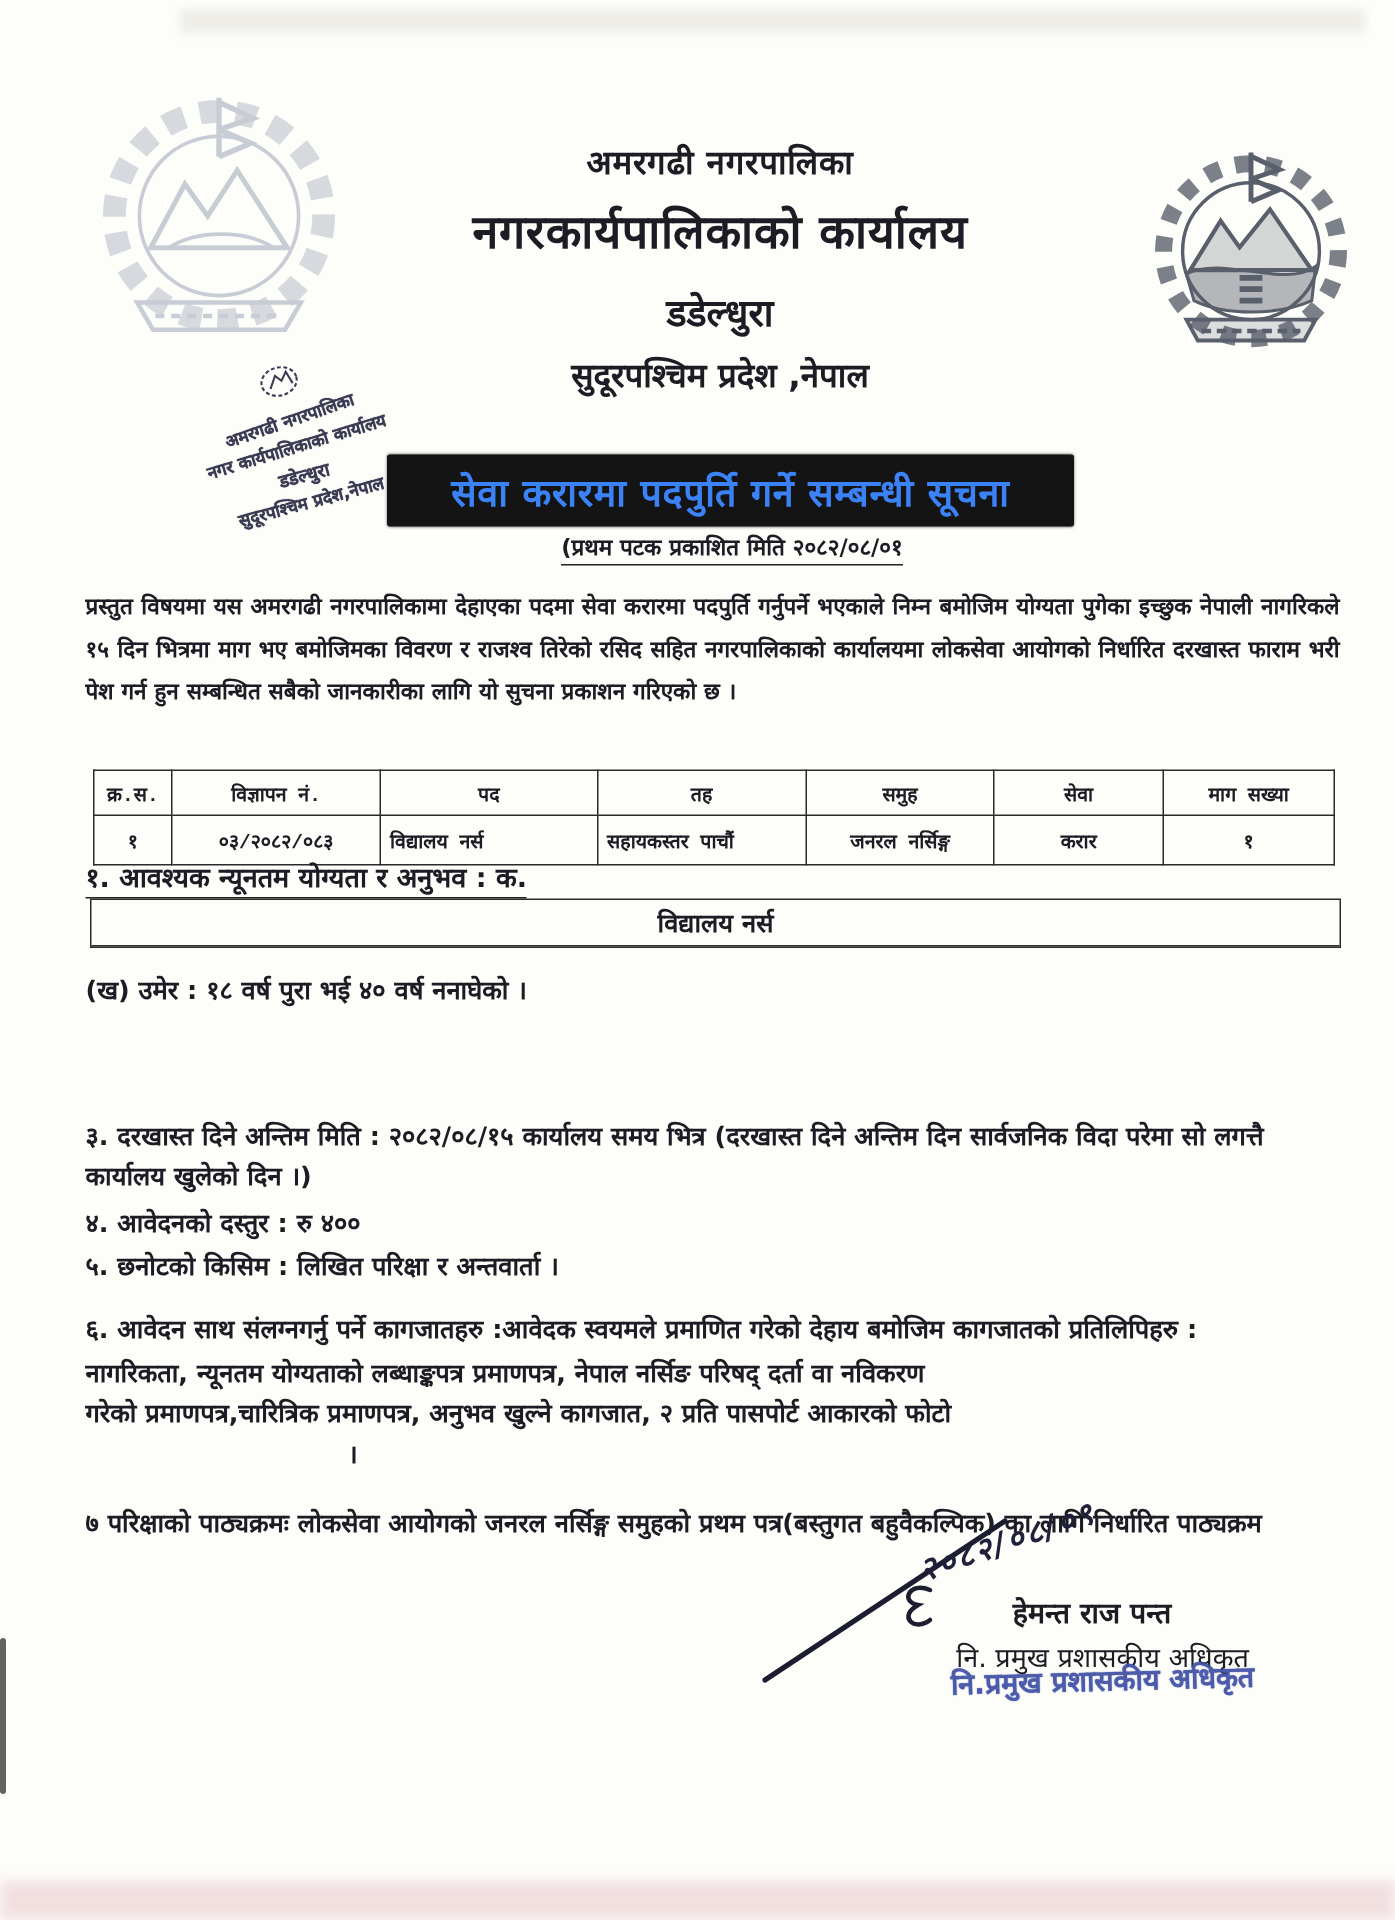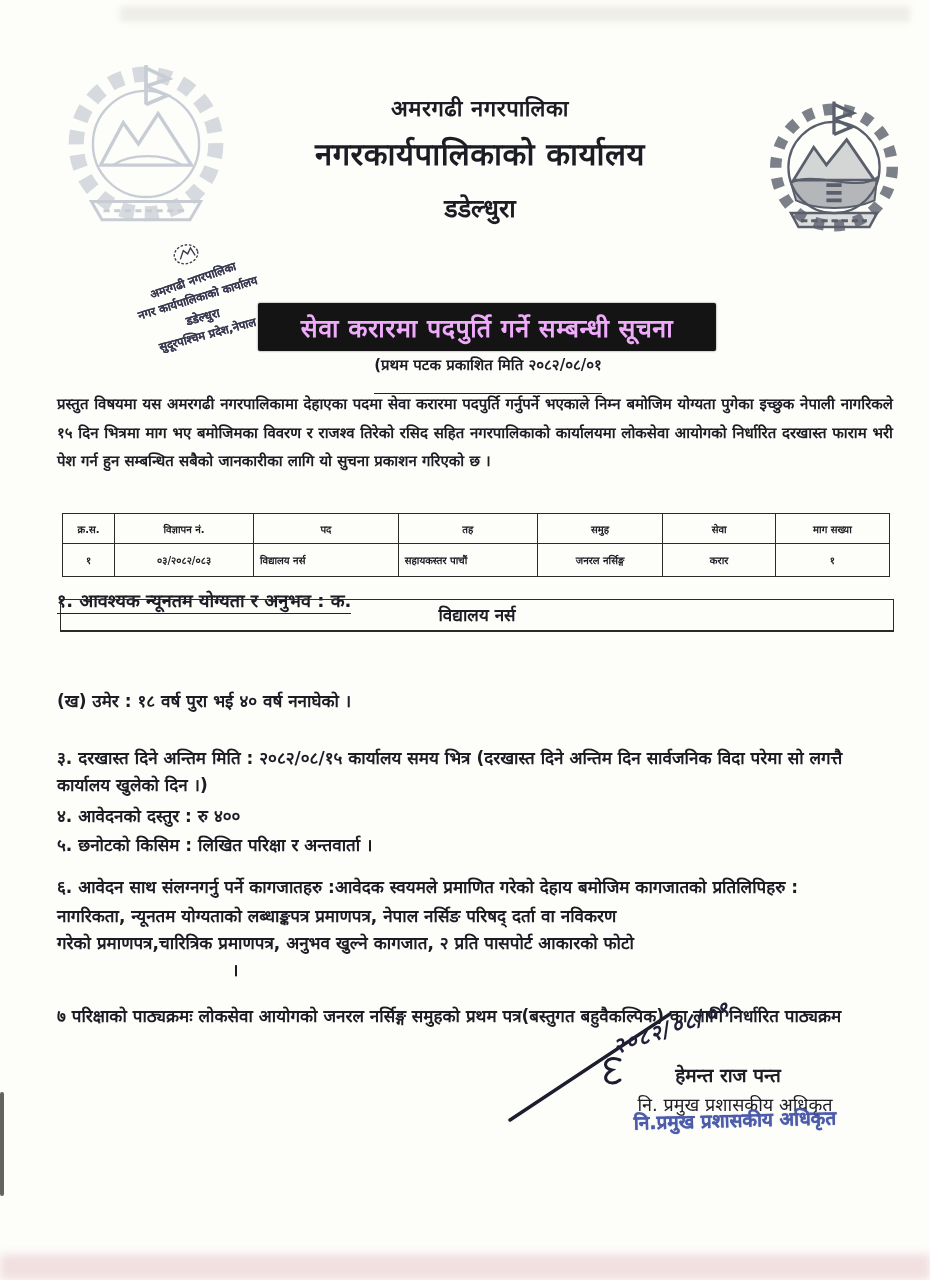--- a/index.html
+++ b/index.html
@@ -49,71 +49,71 @@
   .rs-l4{font-size:11.5px;margin-top:2px;}
 
   
   .title-bar{
     position:absolute;left:258px;top:303px;width:458px;height:48px;
     background:#141414;border-radius:2px;
     display:flex;align-items:center;justify-content:center;
     box-shadow:0 0 2px rgba(0,0,0,.6);
   }
   .title-bar span{
-    color:#f0abfc;font-size:25px;font-weight:700;white-space:nowrap;letter-spacing:.5px;
+    color:#3b82f6;font-size:25px;font-weight:700;white-space:nowrap;letter-spacing:.5px;
   }
   .publish-line{
     position:absolute;left:288px;top:354px;width:400px;text-align:center;
     font-size:15px;font-weight:700;
   }
-  .publish-line span{border-bottom:1.5px solid #222;padding-bottom:19px;}
+  .publish-line span{border-bottom:1.5px solid #222;padding-bottom:2px;}
 
   
   .intro{
     position:absolute;left:57px;top:390px;width:836px;
     font-size:15px;line-height:28.5px;font-weight:600;text-align:justify;
   }
 
   
   .vtable{
     position:absolute;left:62px;top:513px;width:828px;
     border-collapse:collapse;table-layout:fixed;
   }
   .vtable th,.vtable td{
     border:1.6px solid #2a2a2a;text-align:center;
-    font-size:10px;padding:2px 3px;overflow:hidden;white-space:nowrap;
+    font-size:13px;padding:2px 3px;overflow:hidden;white-space:nowrap;font-family:Liberation Mono, monospace;
   }
   .vtable th{font-weight:700;height:25px;}
   .vtable td{font-weight:600;height:28px;}
   .vtable td.cell-left{text-align:left;padding-left:6px;}
   .col0{width:6.3%;}.col1{width:16.8%;}.col2{width:17.5%;}.col3{width:16.8%;}
   .col4{width:15.2%;}.col5{width:13.6%;}.col6{width:13.8%;}
 
   
   .qual-heading{
-    position:absolute;left:57px;top:572px;font-size:18px;font-weight:700;margin-top:16px;
+    position:absolute;left:57px;top:572px;font-size:18px;font-weight:700;
   }
   .qual-heading span{border-bottom:1.8px solid #222;padding-bottom:2px;}
 
   
   .qual-box{
     position:absolute;left:60px;top:599px;width:832px;
     border:1.7px solid #2a2a2a;
   }
   .qual-box .qb-title{
     text-align:center;font-size:17px;font-weight:700;
     padding:3px 0 4px;border-bottom:1.6px solid #2a2a2a;
   }
   .qual-box .qb-body{
     font-size:17px;font-weight:600;line-height:27px;padding:5px 8px 10px;
   }
 
   
   .sec{position:absolute;left:57px;width:838px;font-size:17px;font-weight:600;line-height:27px;}
-  .sec-kha{top:688px;}
+  .sec-kha{top:648px;}
   .sec-2{top:717px;}
   .sec-3{top:745px;}
   .sec-4{top:803px;}
   .sec-5{top:832px;}
   .sec-6{top:874px;}
   .sec-6 .s6-detail{width:595px;margin-top:2px;}
   .sec-6 .s6-tail{margin-left:175px;}
   .sec-7{top:1003px;}
 
   
@@ -170,20 +170,21 @@
       <path d="M60 6 v26 M60 8 l15 7 -15 5 M60 20 l14 6 -14 6" stroke-width="2.6"></path>
       <path d="M26 94 h68 l-6 11 h-56 z" stroke-width="2" fill="currentColor" fill-opacity=".2"></path>
       <path d="M34 100 h52" stroke-width="2.4" stroke-dasharray="5 3"></path>
     </g>
   </svg>
 
   <div class="header-block">
     <div class="hdr-muni">अमरगढी नगरपालिका</div>
     <div class="hdr-office">नगरकार्यपालिकाको कार्यालय</div>
     <div class="hdr-district">डडेल्धुरा</div>
+    <div class="hdr-province">सुदूरपश्चिम प्रदेश ,नेपाल</div>
   </div>
 
   <div class="round-stamp">
     <svg class="rs-emblem" viewBox="0 0 40 30">
       <g stroke="#3a3a52" fill="none" stroke-width="1.6">
         <ellipse cx="20" cy="15" rx="14" ry="11" stroke-dasharray="3 2"></ellipse>
         <path d="M12 19 L18 10 L22 15 L27 9 L30 19"></path>
       </g>
     </svg>
     <div class="rs-l1">अमरगढी नगरपालिका</div>

